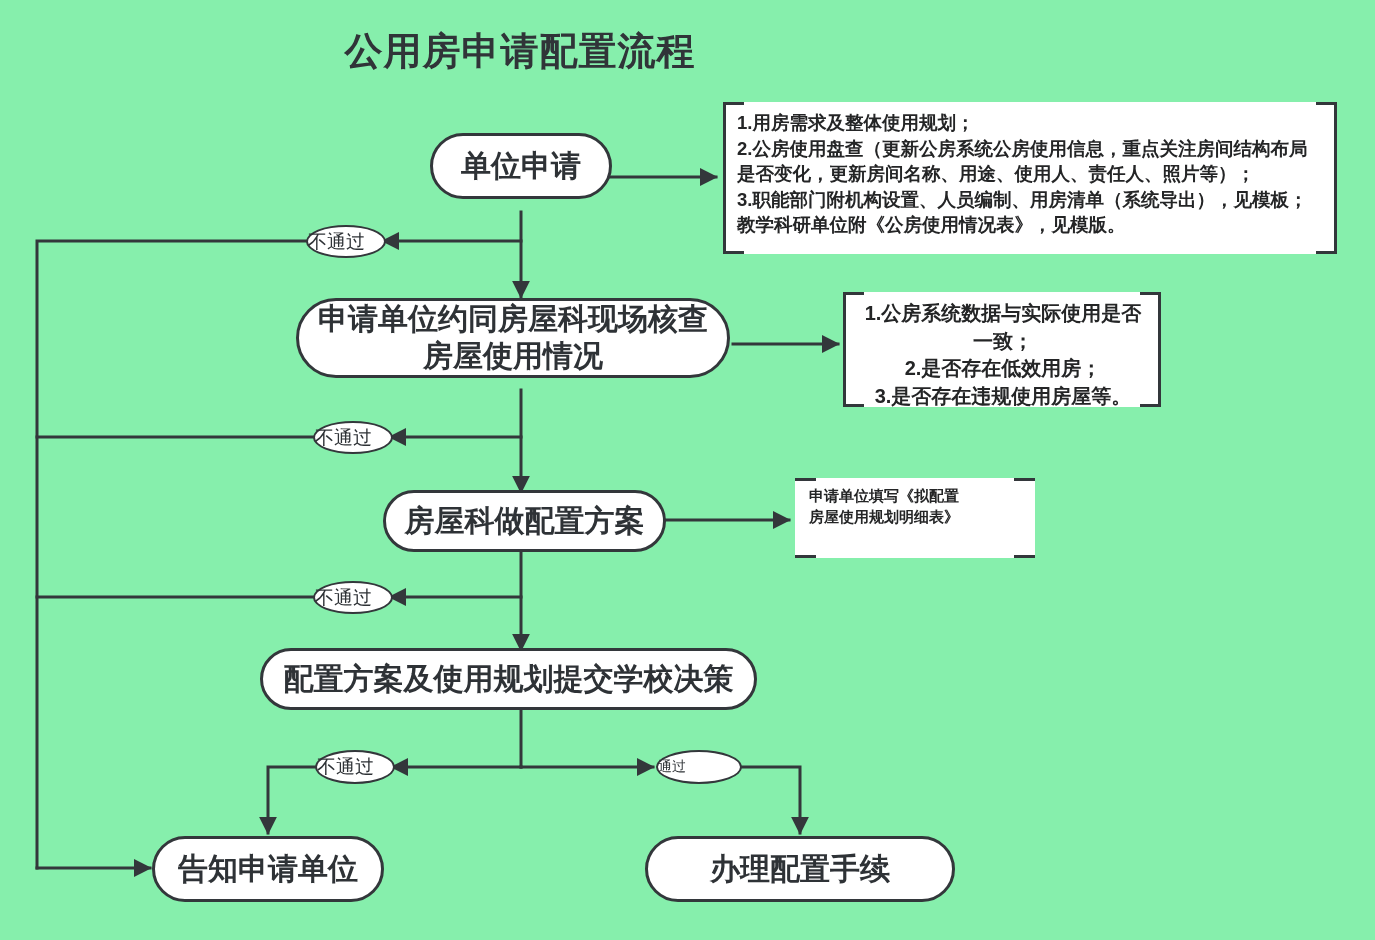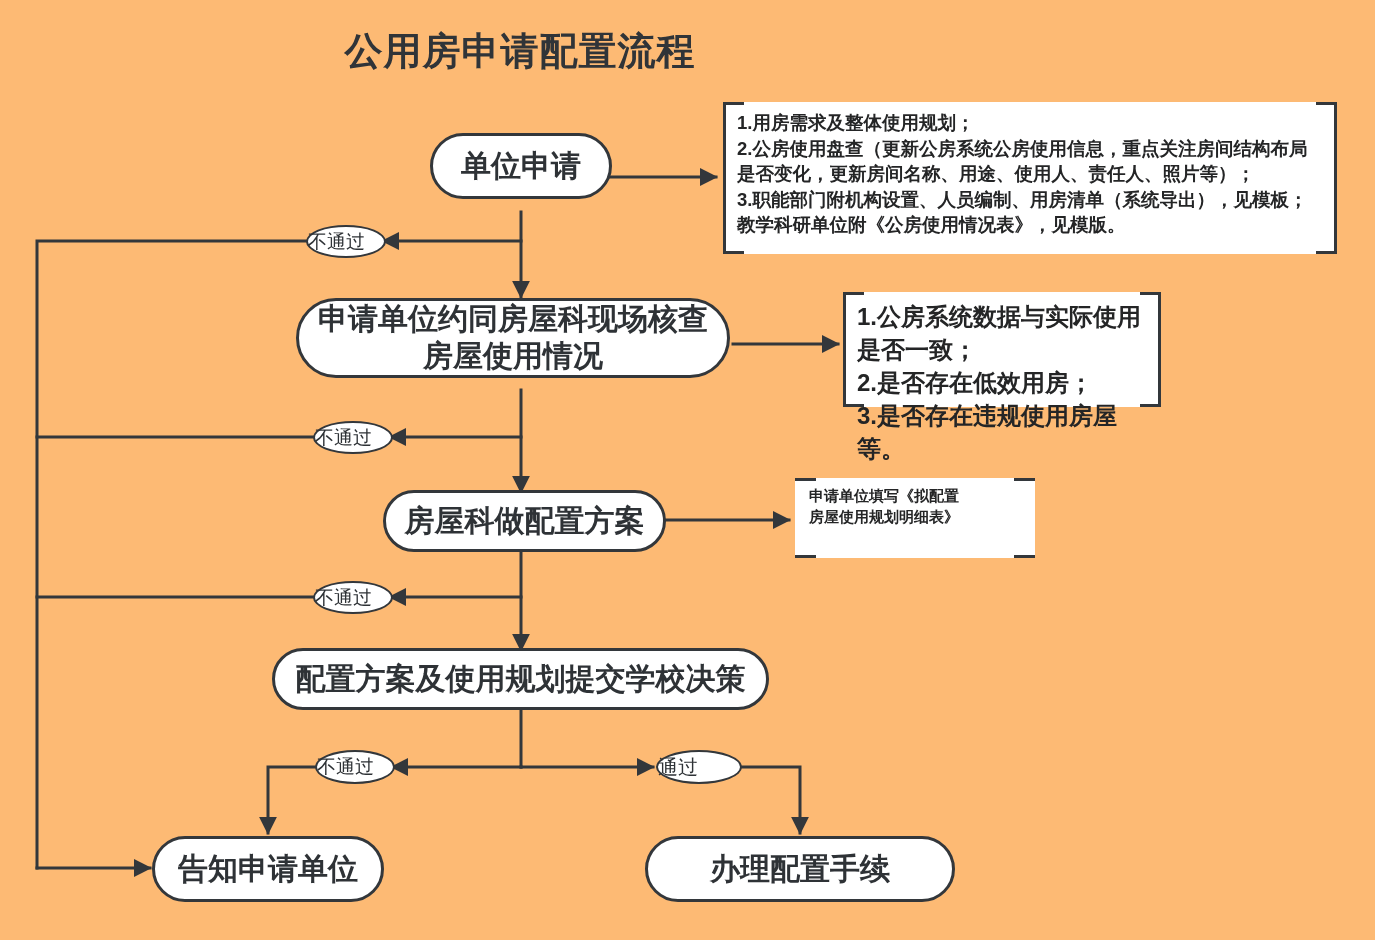--- a/index.html
+++ b/index.html
@@ -8,21 +8,21 @@
     background: #ffffff;
   }
   body {
     font-family: "Liberation Sans", "DejaVu Sans", sans-serif;
     color: #2b2f33;
   }
   #canvas {
     position: relative;
     width: 1375px;
     height: 940px;
-    background: #fdba74;
+    background: #86efac;
     overflow: hidden;
   }
 
   
   #title {
     position: absolute;
     left: 0;
     top: 26px;
     width: 1040px;
     text-align: center;
@@ -73,21 +73,21 @@
     border: 2.6px solid #33373b;
     border-radius: 50%;
     display: flex;
     align-items: center;
     justify-content: flex-start;
     font-size: 19px;
     color: #2e3236;
     white-space: nowrap;
     z-index: 4;
   }
-  .pill.small { font-size: 20px; }
+  .pill.small { font-size: 14px; }
 
   
   .note {
     position: absolute;
     box-sizing: border-box;
     background: #ffffff;
     z-index: 3;
     padding: 8px 12px 8px 14px;
     color: #242526;
     font-weight: bold;
@@ -107,21 +107,21 @@
     position: absolute; left: 0; top: 0; bottom: 0; width: 0;
     border-left: 3px solid #33373b;
   }
   .note .vline-r {
     position: absolute; right: 0; top: 0; bottom: 0; width: 0;
     border-right: 3px solid #33373b;
   }
   .note .txt { position: relative; z-index: 1; white-space: pre-line; }
 
   #note1 { left: 723px; top: 102px;  width: 614px; height: 152px; font-size: 18.5px; }
-  #note2 { left: 843px; top: 292px;  width: 318px; height: 115px; font-size: 24px; }
+  #note2 { left: 843px; top: 292px;  width: 318px; height: 115px; font-size: 20px; text-align: center; }
   #note3 { left: 795px; top: 478px;  width: 240px; height: 80px;  font-size: 15px; }
 </style>
 </head>
 <body>
 
 <div id="canvas">
 
   <div id="title">公用房申请配置流程</div>
 
   <svg id="wires" viewBox="0 0 1375 940" xmlns="http://www.w3.org/2000/svg">
@@ -172,21 +172,21 @@
 
   <div class="node big" id="n-inspect" style="left:296px; top:298px; width:434px; height:80px; white-space:pre-line;">
     <span>申请单位约同房屋科现场核查
 房屋使用情况</span>
   </div>
 
   <div class="node big" id="n-plan" style="left:383px; top:490px; width:283px; height:62px;">
     <span>房屋科做配置方案</span>
   </div>
 
-  <div class="node big" id="n-submit" style="left:272px; top:648px; width:497px; height:62px;">
+  <div class="node big" id="n-submit" style="left:260px; top:648px; width:497px; height:62px;">
     <span>配置方案及使用规划提交学校决策</span>
   </div>
 
   <div class="node big" id="n-notify" style="left:152px; top:836px; width:232px; height:66px;">
     <span>告知申请单位</span>
   </div>
 
   <div class="node big" id="n-handle" style="left:645px; top:836px; width:310px; height:66px;">
     <span>办理配置手续</span>
   </div>

